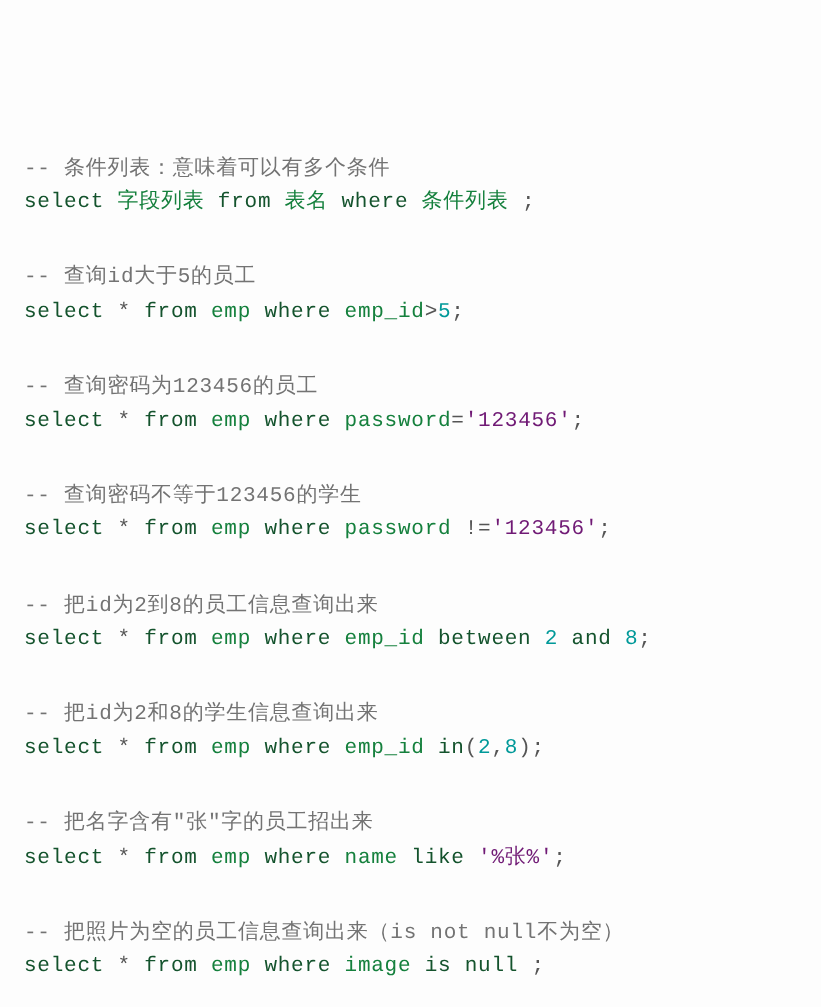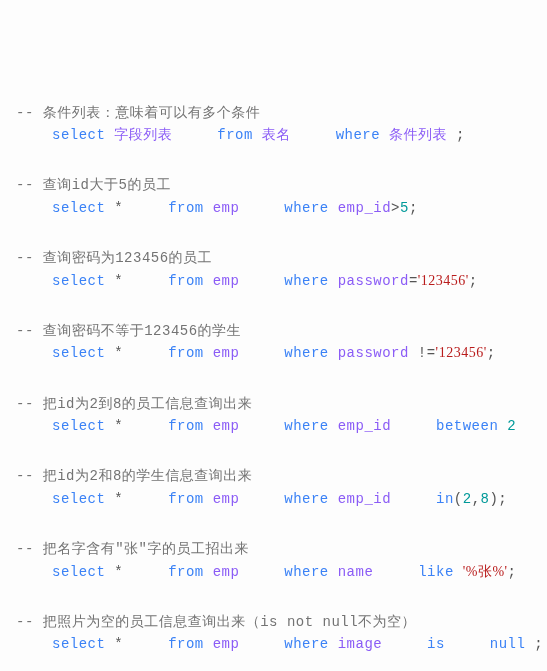--- a/index.html
+++ b/index.html
@@ -10,24 +10,24 @@
     font-family: Consolas, "Courier New", monospace;
     font-size: 14px;
     line-height: 1.6;
     background: #fdfdfd;
     color: #333;
     white-space: pre;
     letter-spacing: 0.5px;
   }
   .line { display: block; min-height: 1.2em; }
   .comment { color: #737373; }
-  .kw { color: #3b82f6; margin-left: 36px; }
-  .ident { color: #8b5cf6; }
+  .kw { color: #14532d; }
+  .ident { color: #15803d; }
   .num { color: #009999; }
-  .str { color: #b91c1c; font-family: Liberation Serif, serif; }
+  .str { color: #701a75; }
   .punct { color: #555; }
   .op { color: #555; }
   .blank { height: 14px; }
 </style>
 </head>
 <body>
 
 
 
 <div id="code-container"><span class="line"><span class="comment">-- 条件列表：意味着可以有多个条件</span></span><span class="line"><span class="kw">select</span><span class="ident"> 字段列表 </span><span class="kw">from</span><span class="ident"> 表名 </span><span class="kw">where</span><span class="ident"> 条件列表 </span><span class="punct">;</span></span><div class="blank"></div><div class="blank"></div><span class="line"><span class="comment">-- 查询id大于5的员工</span></span><span class="line"><span class="kw">select</span><span class="ident"> </span><span class="op">*</span><span class="ident"> </span><span class="kw">from</span><span class="ident"> emp </span><span class="kw">where</span><span class="ident"> emp_id</span><span class="op">&gt;</span><span class="num">5</span><span class="punct">;</span></span><div class="blank"></div><div class="blank"></div><span class="line"><span class="comment">-- 查询密码为123456的员工</span></span><span class="line"><span class="kw">select</span><span class="ident"> </span><span class="op">*</span><span class="ident"> </span><span class="kw">from</span><span class="ident"> emp </span><span class="kw">where</span><span class="ident"> password</span><span class="op">=</span><span class="str">'123456'</span><span class="punct">;</span></span><div class="blank"></div><div class="blank"></div><span class="line"><span class="comment">-- 查询密码不等于123456的学生</span></span><span class="line"><span class="kw">select</span><span class="ident"> </span><span class="op">*</span><span class="ident"> </span><span class="kw">from</span><span class="ident"> emp </span><span class="kw">where</span><span class="ident"> password </span><span class="op">!=</span><span class="str">'123456'</span><span class="punct">;</span></span><div class="blank"></div><div class="blank"></div><span class="line"><span class="comment">-- 把id为2到8的员工信息查询出来</span></span><span class="line"><span class="kw">select</span><span class="ident"> </span><span class="op">*</span><span class="ident"> </span><span class="kw">from</span><span class="ident"> emp </span><span class="kw">where</span><span class="ident"> emp_id </span><span class="kw">between</span><span class="ident"> </span><span class="num">2</span><span class="ident"> </span><span class="kw">and</span><span class="ident"> </span><span class="num">8</span><span class="punct">;</span></span><div class="blank"></div><div class="blank"></div><span class="line"><span class="comment">-- 把id为2和8的学生信息查询出来</span></span><span class="line"><span class="kw">select</span><span class="ident"> </span><span class="op">*</span><span class="ident"> </span><span class="kw">from</span><span class="ident"> emp </span><span class="kw">where</span><span class="ident"> emp_id </span><span class="kw">in</span><span class="punct">(</span><span class="num">2</span><span class="punct">,</span><span class="num">8</span><span class="punct">)</span><span class="punct">;</span></span><div class="blank"></div><div class="blank"></div><span class="line"><span class="comment">-- 把名字含有"张"字的员工招出来</span></span><span class="line"><span class="kw">select</span><span class="ident"> </span><span class="op">*</span><span class="ident"> </span><span class="kw">from</span><span class="ident"> emp </span><span class="kw">where</span><span class="ident"> name </span><span class="kw">like</span><span class="ident"> </span><span class="str">'%张%'</span><span class="punct">;</span></span><div class="blank"></div><div class="blank"></div><span class="line"><span class="comment">-- 把照片为空的员工信息查询出来（is not null不为空）</span></span><span class="line"><span class="kw">select</span><span class="ident"> </span><span class="op">*</span><span class="ident"> </span><span class="kw">from</span><span class="ident"> emp </span><span class="kw">where</span><span class="ident"> image </span><span class="kw">is</span><span class="ident"> </span><span class="kw">null</span><span class="ident"> </span><span class="punct">;</span></span></div>

